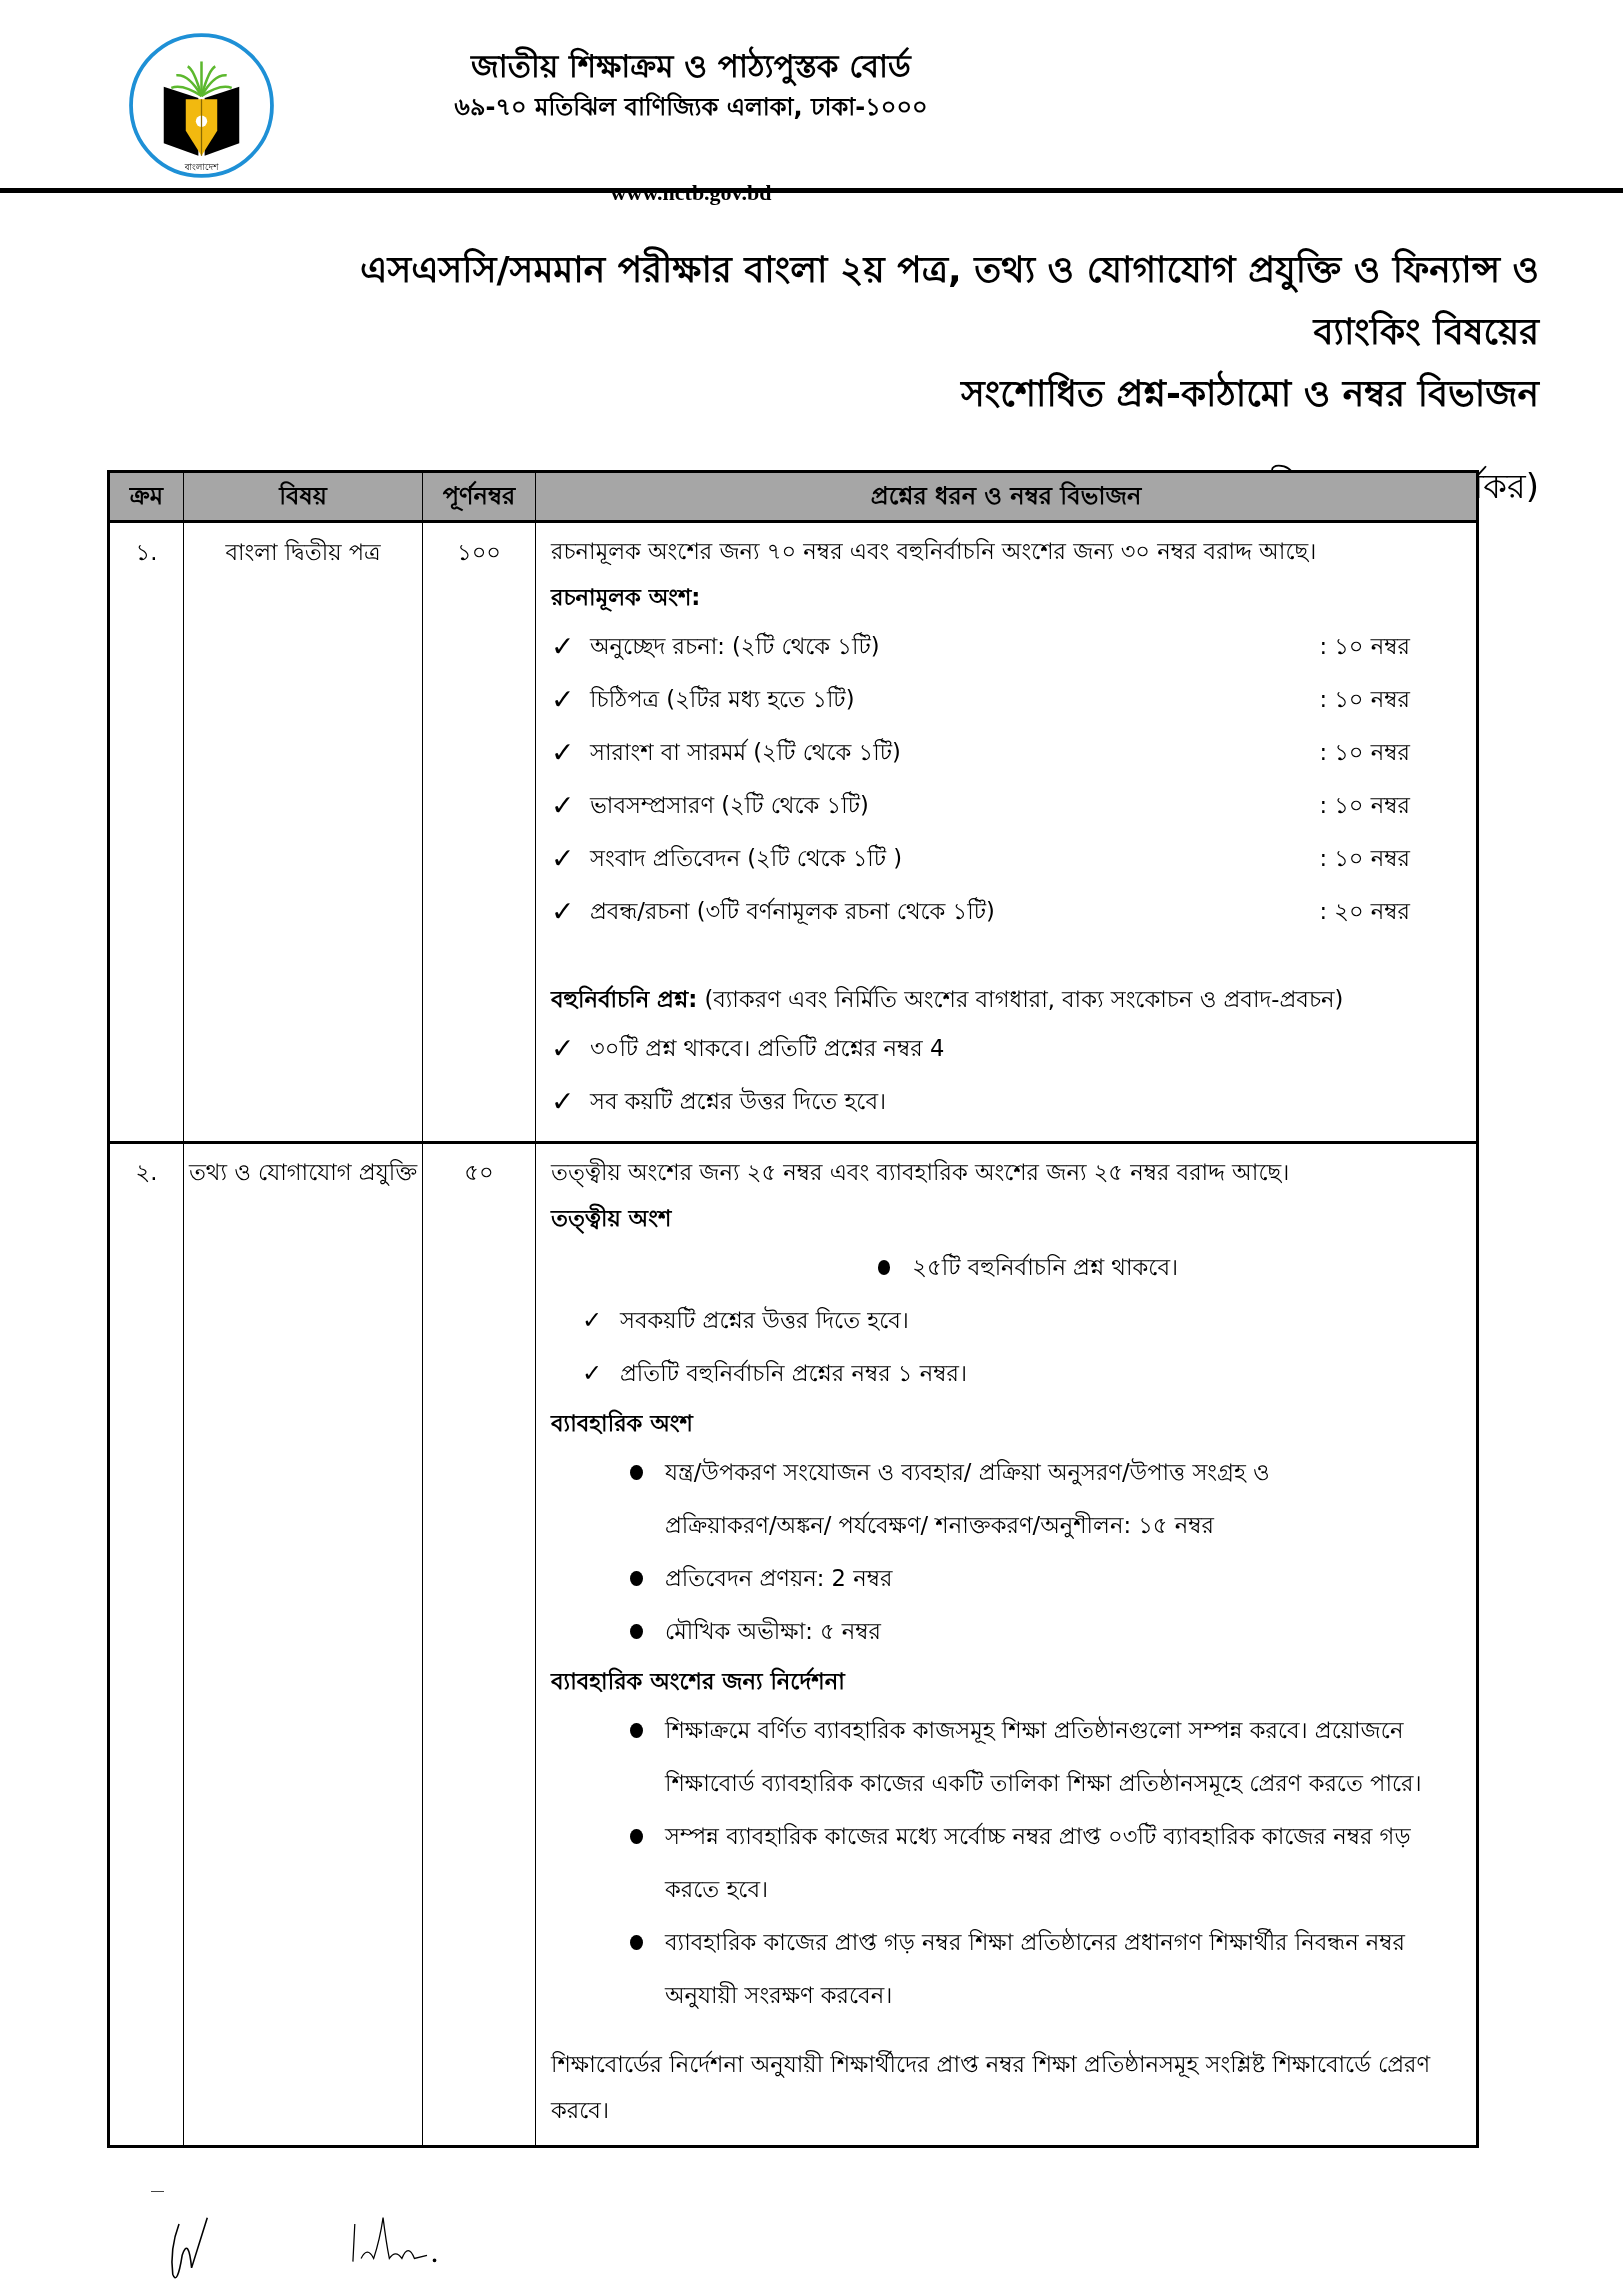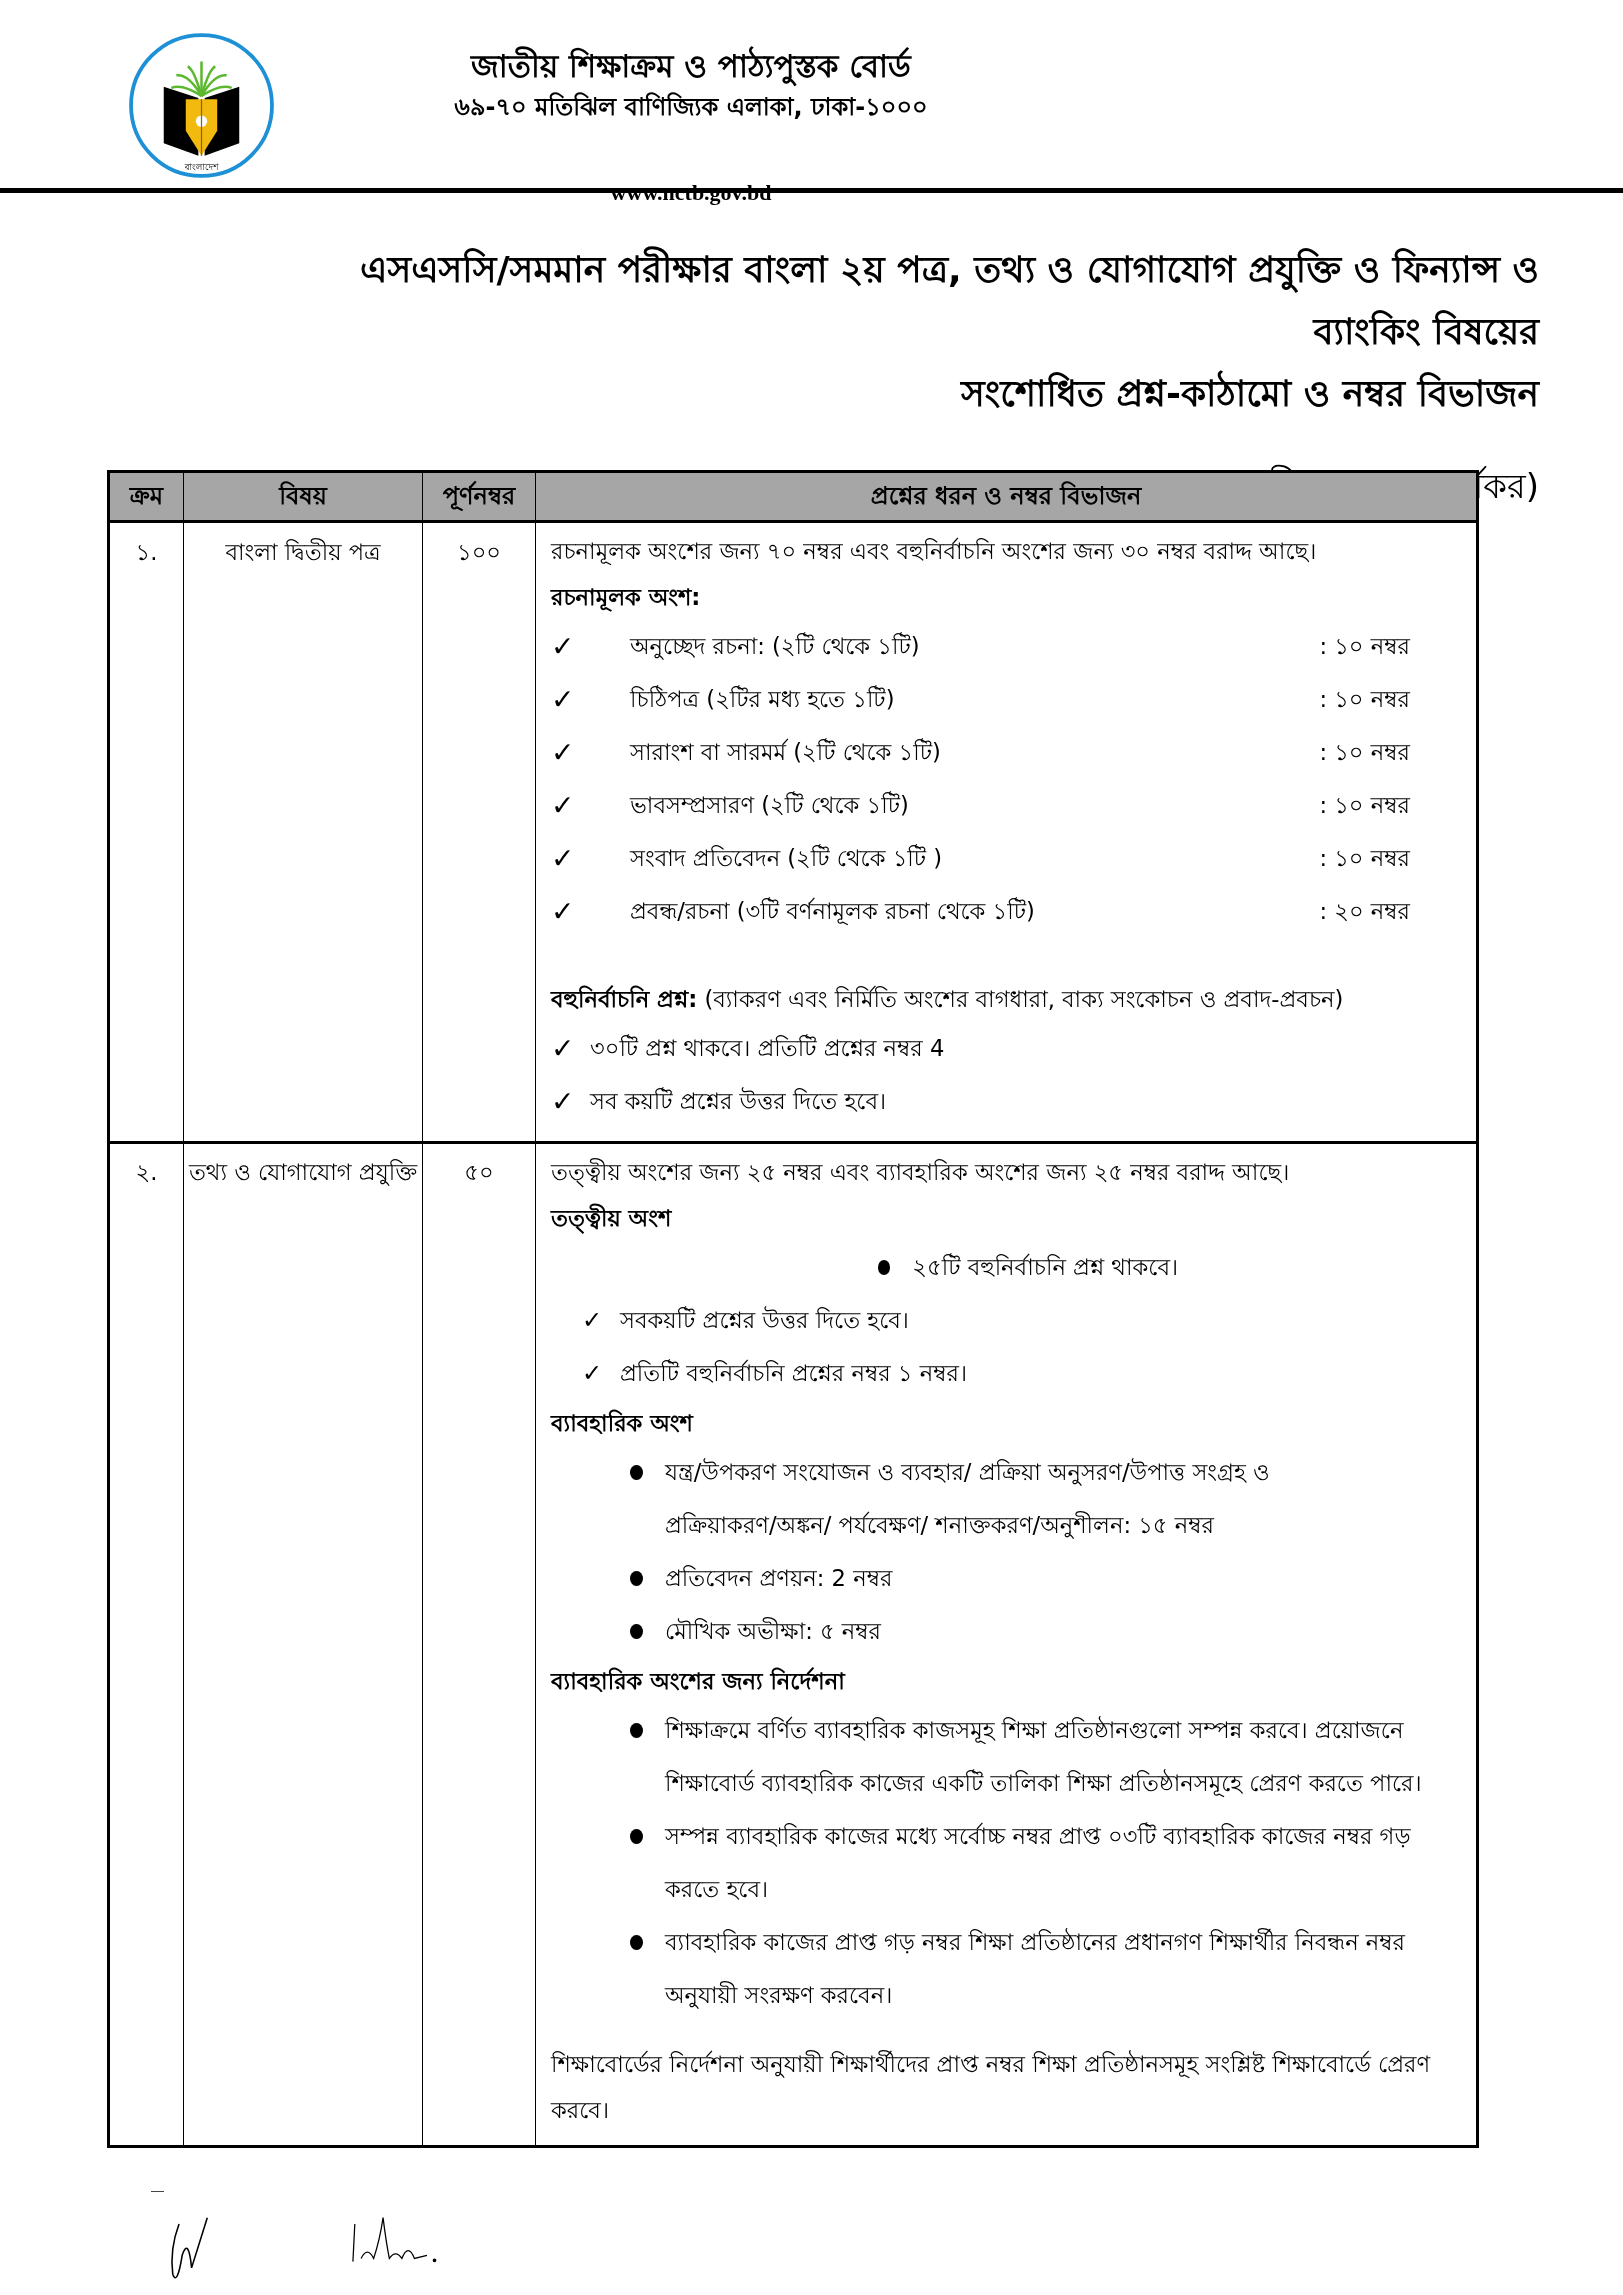--- a/index.html
+++ b/index.html
@@ -31,21 +31,21 @@
   col.c1 { width: 75px; } col.c2 { width: 239px; } col.c3 { width: 113px; } col.c4 { width: auto; }
   td.num, td.subj, td.marks { text-align: center; font-size: 22.6px; padding-top: 8.8px; line-height: 40px; }
   td.detail { font-size: 22.6px; line-height: 46px; padding: 5px 12.6px 12.6px 15px; }
   tr.row1 td { border-bottom: 3.8px solid #000; }
   .sec-title { font-weight: bold; }
   .item { display: flex; align-items: flex-start; line-height: 53px; }
   .chk { width: 39px; font-size: 28px; font-weight: bold; flex: none; }
   .chk-sm { width: 38px; font-size: 24px; flex: none; }
   .bullet { width: 57px; flex: none; display: flex; justify-content: center; padding-top: 19px; }
   .bullet span { width: 12.6px; height: 15px; border-radius: 50%; background: #000; display: block; }
-  .item-text { flex: none; margin-left: 40px; }
+  .item-text { flex: none; }
   .marks-col { margin-left: auto; width: 144px; }
   .row1-items .item-text { width: 515px; }
   .ind1 { padding-left: 19px; justify-content: center; }
   .ind2 { padding-left: 31px; }
   .ind3 { padding-left: 57px; }
   .spacer { height: 38px; }
   .spacer-sm { height: 19px; }
 
   .sig-area { position: absolute; left: 0; top: 2180px; width: 628px; height: 113px; }
   .sig-dash { position: absolute; left: 151px; top: 2191px; width: 12.6px; height: 1.3px; background: #444; }

